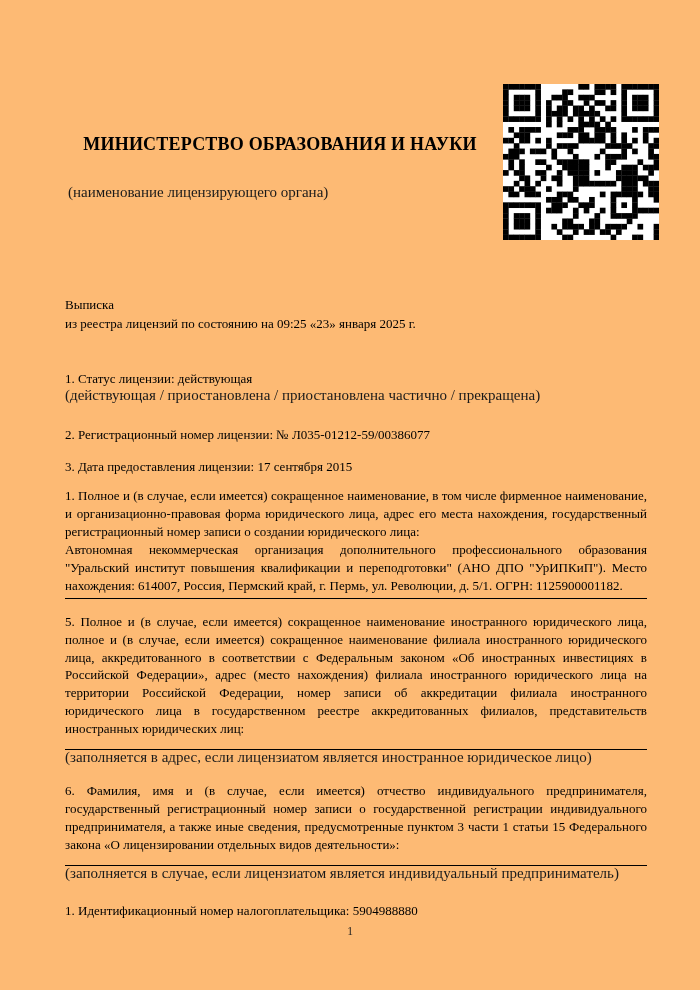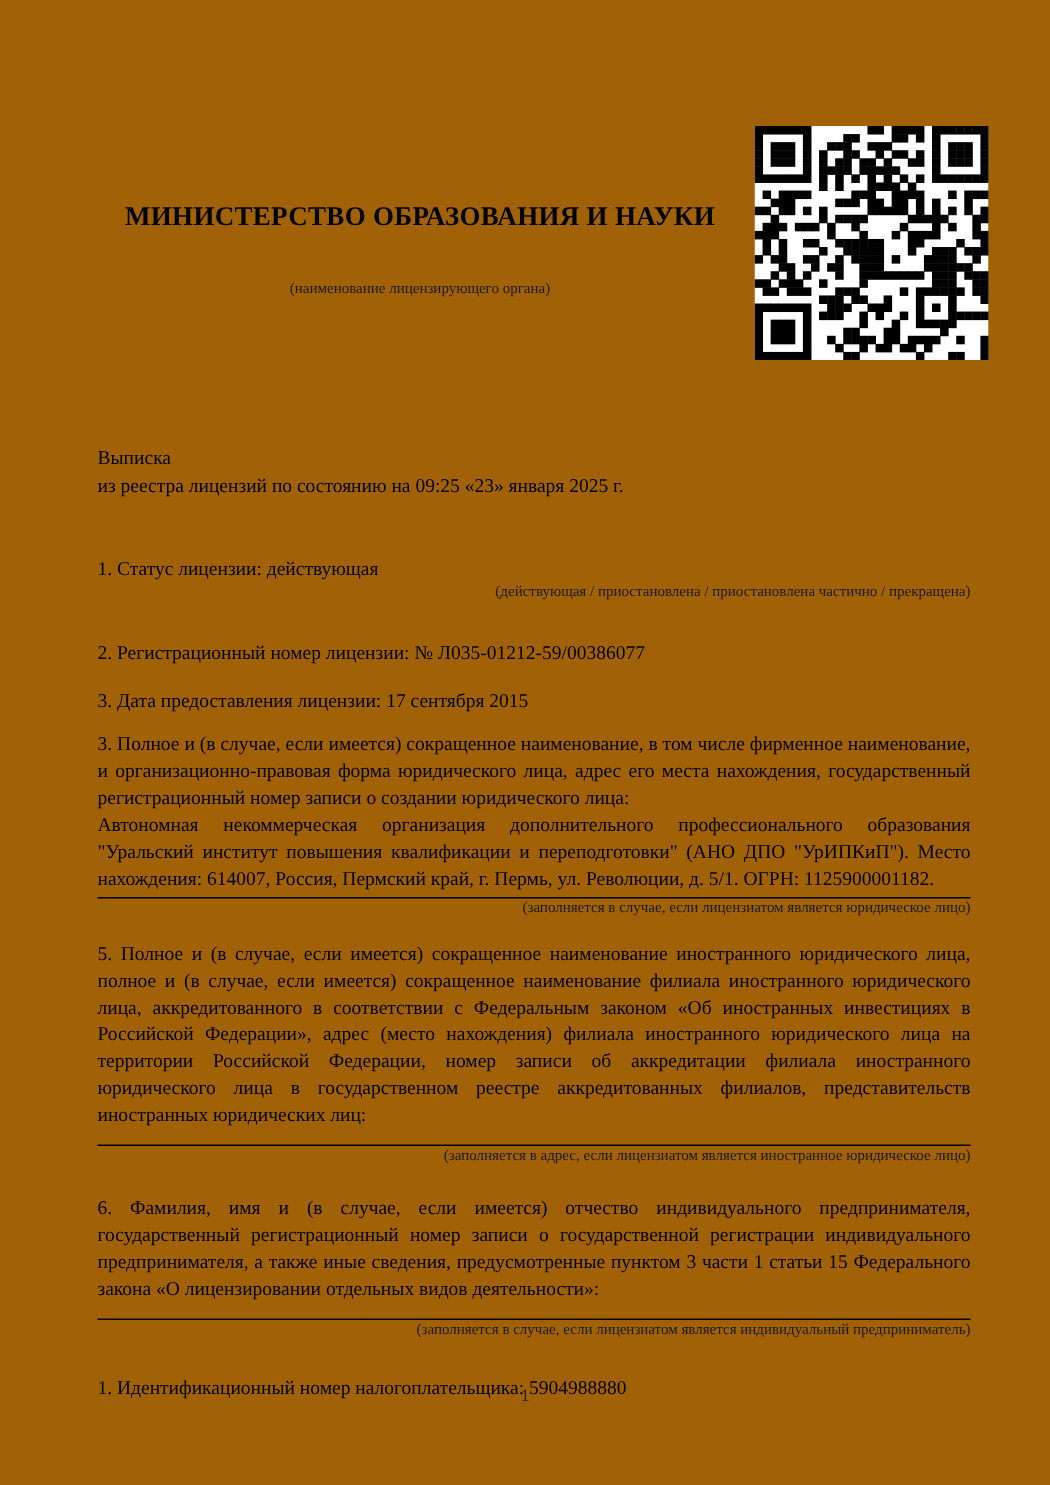--- a/index.html
+++ b/index.html
@@ -1,47 +1,47 @@
 <!DOCTYPE html>
 <html lang="ru"><head>
 <meta charset="utf-8">
 <style>
   html,body{margin:0;padding:0;background:#fff;}
   .page{
     position:relative;
     width:700px;height:990px;
-    background:#a16207;
+    background:#fdba74;
     font-family:"Liberation Serif", serif;
     color:#000;
     overflow:hidden;
   }
   
   .org-title{
     position:absolute;left:68px;top:131px;width:424px;
     text-align:center;font-weight:bold;font-size:18px;line-height:26px;
     letter-spacing:.2px;
   }
   .org-caption{
     position:absolute;left:68px;top:186px;width:424px;
-    text-align:center;font-size:10px;line-height:13px;color:#1a1a1a;
+    text-align:left;font-size:15px;line-height:13px;color:#1a1a1a;
   }
   .qr{
     position:absolute;left:503px;top:84px;width:156px;height:156px;
   }
   
   .main{
     position:absolute;left:65px;top:296px;width:582px;
     font-size:13px;line-height:1.38;
   }
   .doc-title{}
   .doc-title div{line-height:18.6px;}
   p{margin:0;}
   .body-par{text-align:justify;}
   .caption{
-    text-align:right;font-size:10px;line-height:14px;color:#1a1a1a;
+    text-align:left;font-size:15px;line-height:14px;color:#1a1a1a;
   }
   .rule{
     border:none;border-top:1.6px solid #000;margin:2px 0 0 0;width:100%;
   }
   .item-1{margin-top:37px;}
   .item-2{margin-top:24px;}
   .item-3{margin-top:14px;}
   .item-4{margin-top:11px;}
   .item-4 .rule{margin-top:3px;}
   .item-5{margin-top:14px;}
@@ -492,24 +492,23 @@
 
     <section class="item-2">
       <p class="body-par">2. Регистрационный номер лицензии: № Л035-01212-59/00386077</p>
     </section>
 
     <section class="item-3">
       <p class="body-par">3. Дата предоставления лицензии: 17 сентября 2015</p>
     </section>
 
     <section class="item-4">
-      <p class="body-par">3. Полное и (в случае, если имеется) сокращенное наименование, в том числе фирменное наименование, и организационно-правовая форма юридического лица, адрес его места нахождения, государственный регистрационный номер записи о создании юридического лица:</p>
+      <p class="body-par">1. Полное и (в случае, если имеется) сокращенное наименование, в том числе фирменное наименование, и организационно-правовая форма юридического лица, адрес его места нахождения, государственный регистрационный номер записи о создании юридического лица:</p>
       <p class="body-par">Автономная некоммерческая организация дополнительного профессионального образования "Уральский институт повышения квалификации и переподготовки" (АНО ДПО "УрИПКиП"). Место нахождения: 614007, Россия, Пермский край, г. Пермь, ул. Революции, д. 5/1. ОГРН: 1125900001182.</p>
       <hr class="rule">
-      <p class="caption">(заполняется в случае, если лицензиатом является юридическое лицо)</p>
     </section>
 
     <section class="item-5">
       <p class="body-par">5. Полное и (в случае, если имеется) сокращенное наименование иностранного юридического лица, полное и (в случае, если имеется) сокращенное наименование филиала иностранного юридического лица, аккредитованного в соответствии с Федеральным законом «Об иностранных инвестициях в Российской Федерации», адрес (место нахождения) филиала иностранного юридического лица на территории Российской Федерации, номер записи об аккредитации филиала иностранного юридического лица в государственном реестре аккредитованных филиалов, представительств иностранных юридических лиц:</p>
       <hr class="rule">
       <p class="caption">(заполняется в адрес, если лицензиатом является иностранное юридическое лицо)</p>
     </section>
 
     <section class="item-6">
       <p class="body-par">6. Фамилия, имя и (в случае, если имеется) отчество индивидуального предпринимателя, государственный регистрационный номер записи о государственной регистрации индивидуального предпринимателя, а также иные сведения, предусмотренные пунктом 3 части 1 статьи 15 Федерального закона «О лицензировании отдельных видов деятельности»:</p>

